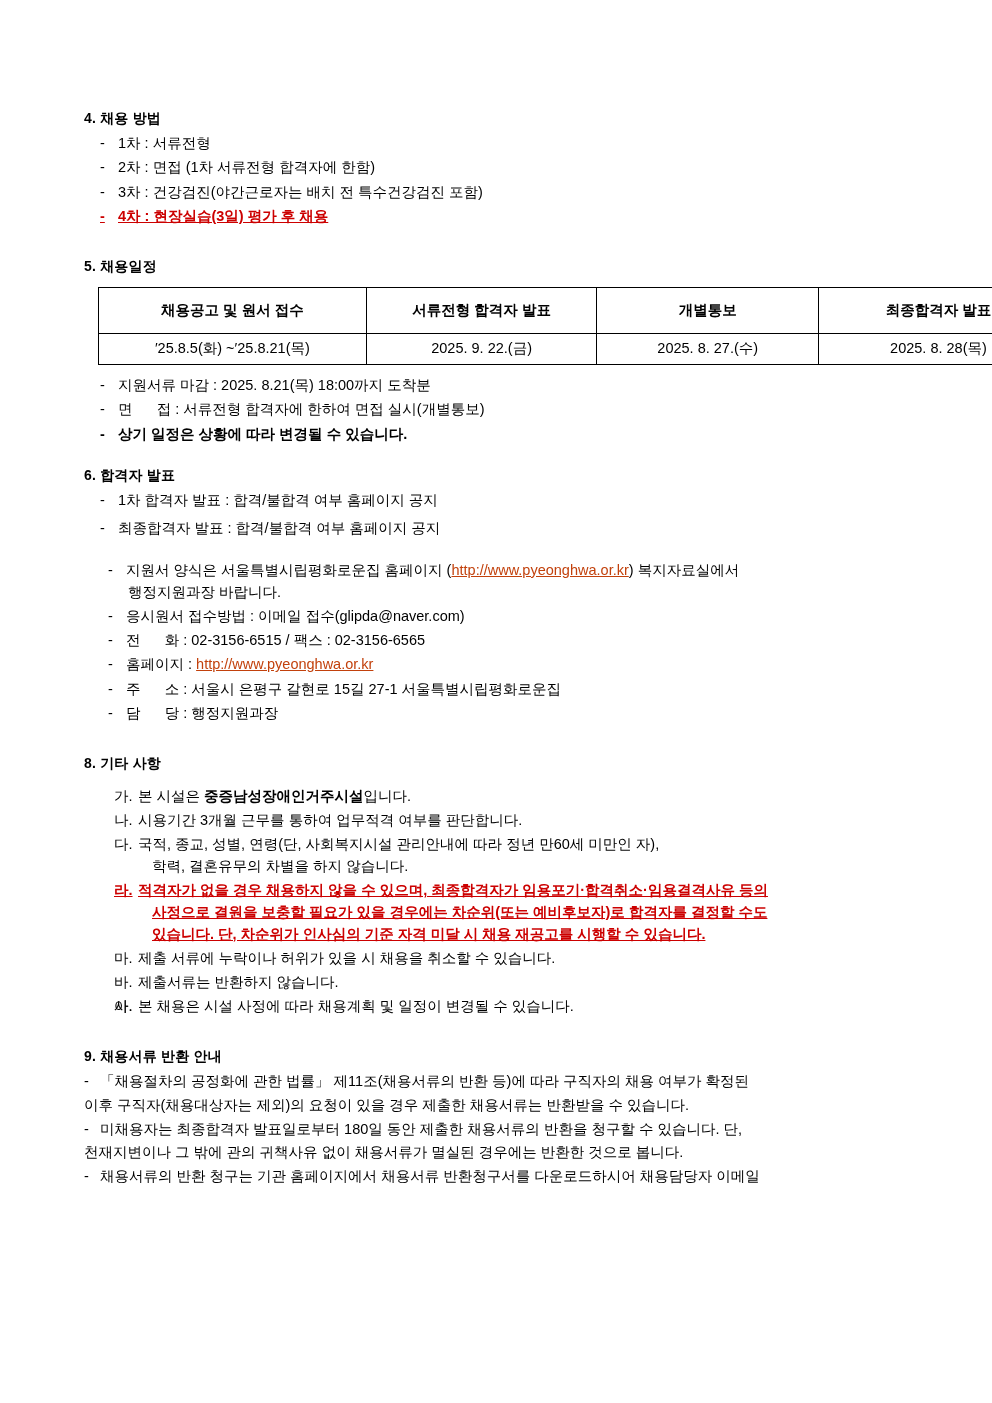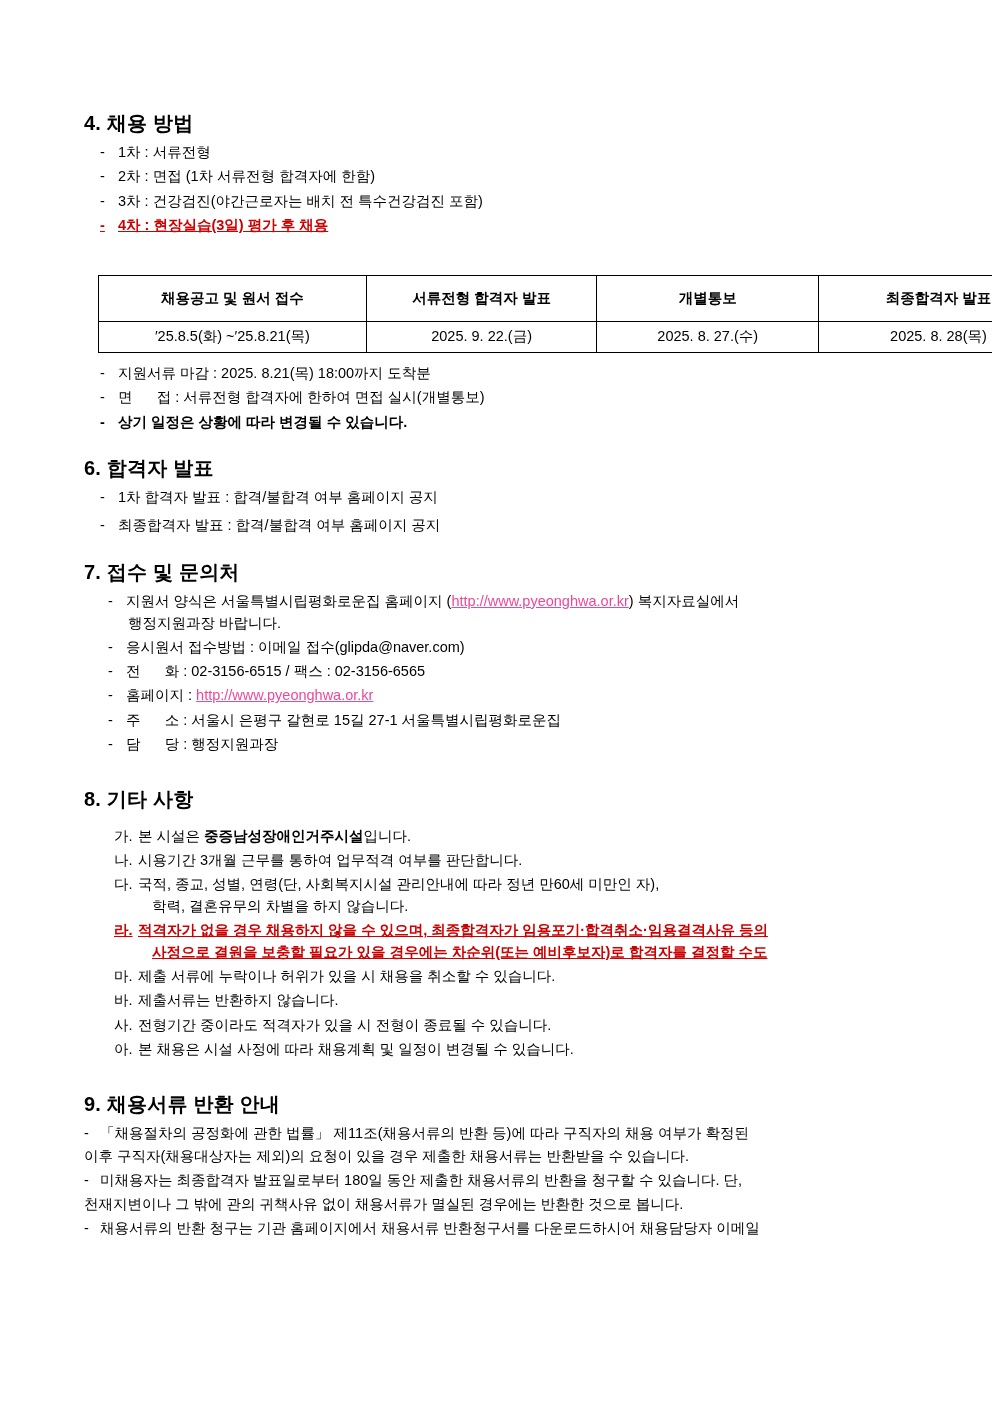--- a/index.html
+++ b/index.html
@@ -20,21 +20,21 @@
     width: 992px;
     min-height: 1403px;
     box-sizing: border-box;
     padding: 108px 80px 40px 84px;
   }
   .section {
     margin-bottom: 6px;
   }
   .sec-title {
     font-weight: bold;
-    font-size: 20px;
+    font-size: 14px;
     letter-spacing: 0.2px;
     margin-bottom: 4px;
   }
   .bullet-list {
     list-style: none;
     margin: 0 0 0 14px;
     padding: 0;
   }
   .bullet-list li {
     position: relative;
@@ -71,21 +71,21 @@
     font-weight: bold;
     padding: 12px 4px;
   }
   table.schedule td {
     padding: 4px 4px;
   }
   .after-table {
     margin-top: 8px;
   }
   .link {
-    color: #ec4899;
+    color: #c2410c;
     text-decoration: underline;
   }
   .sub-list {
     list-style: none;
     margin: 0 0 0 30px;
     padding: 0;
   }
   .sub-list li {
     position: relative;
     padding-left: 24px;
@@ -139,20 +139,24 @@
       <li><span class="dash">-</span><span>1차 : 서류전형</span></li>
       <li><span class="dash">-</span><span>2차 : 면접 (1차 서류전형 합격자에 한함)</span></li>
       <li><span class="dash">-</span><span>3차 : 건강검진(야간근로자는 배치 전 특수건강검진 포함)</span></li>
       <li><span class="dash red-bold">-</span><span class="red-bold">4차 : 현장실습(3일) 평가 후 채용</span></li>
     </ul>
   </div>
 
   <div class="spacer-lg"></div>
 
   <div class="section">
+    <div class="sec-title">
+      <span>5.</span>
+      <span>채용일정</span>
+    </div>
 
     <table class="schedule">
       <thead>
         <tr>
           <th style="width:28%">채용공고 및 원서 접수</th>
           <th style="width:24%">서류전형 합격자 발표</th>
           <th style="width:23%">개별통보</th>
           <th style="width:25%">최종합격자 발표</th>
         </tr>
       </thead>
@@ -182,24 +186,20 @@
     </div>
     <ul class="bullet-list">
       <li style="margin-bottom:6px"><span class="dash">-</span><span>1차 합격자 발표 : 합격/불합격 여부 홈페이지 공지</span></li>
       <li><span class="dash">-</span><span>최종합격자 발표 : 합격/불합격 여부 홈페이지 공지</span></li>
     </ul>
   </div>
 
   <div class="spacer-md"></div>
 
   <div class="section">
-    <div class="sec-title">
-      <span>7.</span>
-      <span>접수 및 문의처</span>
-    </div>
     <ul class="bullet-list" style="margin-left:22px">
       <li>
         <span class="dash">-</span>
         <span>지원서 양식은 서울특별시립평화로운집 홈페이지 (</span><a class="link" href="#">http://www.pyeonghwa.or.kr</a><span>) 복지자료실에서</span>
         <div style="margin-left:2px">행정지원과장 바랍니다.</div>
       </li>
       <li><span class="dash">-</span><span>응시원서 접수방법 : 이메일 접수(glipda@naver.com)</span></li>
       <li><span class="dash">-</span><span class="nowrap">전      화 : 02-3156-6515 / 팩스 : 02-3156-6565</span></li>
       <li><span class="dash">-</span><span>홈페이지 : </span><a class="link" href="#">http://www.pyeonghwa.or.kr</a></li>
       <li><span class="dash">-</span><span class="nowrap">주      소 : 서울시 은평구 갈현로 15길 27-1 서울특별시립평화로운집</span></li>
@@ -226,32 +226,32 @@
       </li>
       <li>
         <span class="marker">다.</span>
         <span class="txt">국적, 종교, 성별, 연령(단, 사회복지시설 관리안내에 따라 정년 만60세 미만인 자),</span>
         <div style="margin-left:14px">학력, 결혼유무의 차별을 하지 않습니다.</div>
       </li>
       <li class="red">
         <span class="marker">라.</span>
         <span class="txt">적격자가 없을 경우 채용하지 않을 수 있으며, 최종합격자가 임용포기·합격취소·임용결격사유 등의</span>
         <div class="txt" style="margin-left:14px">사정으로 결원을 보충할 필요가 있을 경우에는 차순위(또는 예비후보자)로 합격자를 결정할 수도</div>
+        <div class="txt" style="margin-left:14px">있습니다. 단, 차순위가 인사심의 기준 자격 미달 시 채용 재공고를 시행할 수 있습니다.</div>
       </li>
       <li>
         <span class="marker">마.</span>
         <span class="txt">제출 서류에 누락이나 허위가 있을 시 채용을 취소할 수 있습니다.</span>
       </li>
       <li>
         <span class="marker">바.</span>
         <span class="txt">제출서류는 반환하지 않습니다.</span>
       </li>
       <li>
         <span class="marker">사.</span>
-        <span class="txt">전형기간 중이라도 적격자가 있을 시 전형이 종료될 수 있습니다.</span>
       </li>
       <li>
         <span class="marker">아.</span>
         <span class="txt">본 채용은 시설 사정에 따라 채용계획 및 일정이 변경될 수 있습니다.</span>
       </li>
     </ul>
   </div>
 
   <div class="spacer-lg"></div>
 

